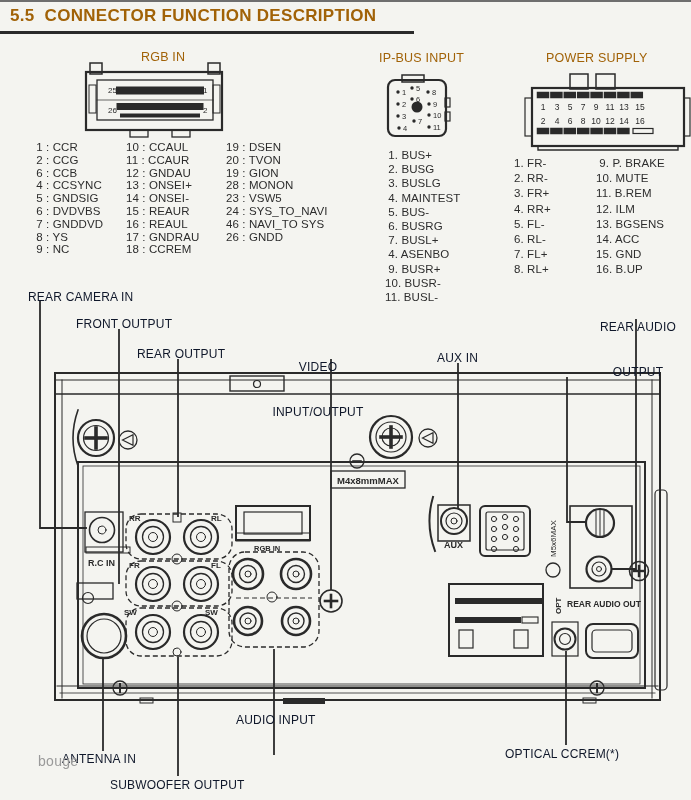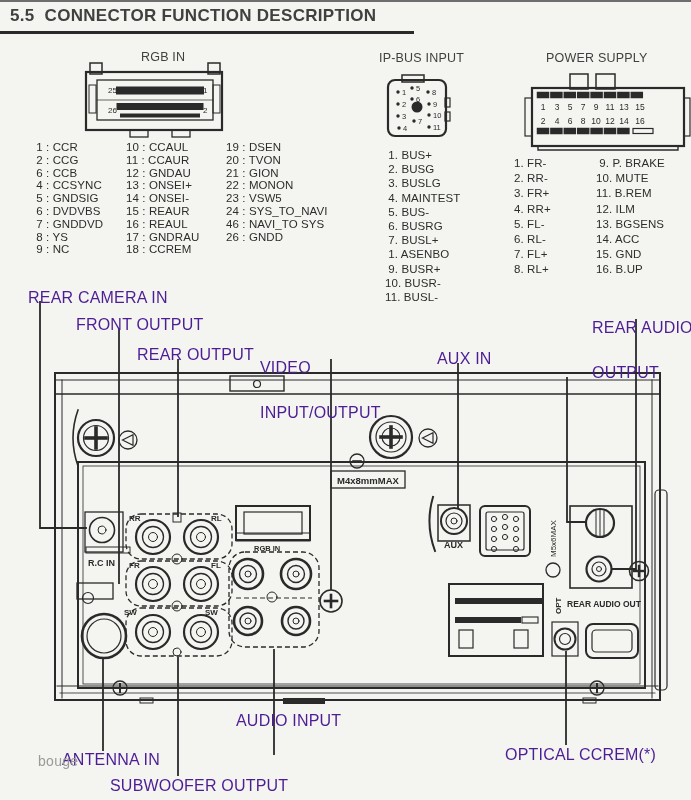--- a/index.html
+++ b/index.html
@@ -2,28 +2,28 @@
 <html><head>
 <meta charset="utf-8">
 <style>
   html,body{margin:0;padding:0;background:#e8e8e4;}
   .page{position:relative;width:691px;height:800px;background:#f4f4f0;overflow:hidden;
         font-family:"Liberation Sans",sans-serif;color:#232323;}
   .art{position:absolute;left:0;top:0;}
   .art .ln{fill:none;stroke:#2a2a2a;stroke-linecap:square;}
   .art .dsh{fill:none;stroke:#2a2a2a;stroke-dasharray:5 3;}
   .art text{fill:#2a2a2a;stroke:none;font-family:"Liberation Sans",sans-serif;}
-  .t{position:absolute;white-space:pre;color:#404040;}
+  .t{position:absolute;white-space:pre;color:#a16207;}
   .title{left:10px;top:6px;font-size:17px;font-weight:bold;letter-spacing:.3px;}
   .rule{position:absolute;left:0;top:31px;width:414px;height:2.5px;background:#2a2a2a;}
   .scanline{position:absolute;left:0;top:0;width:691px;height:2px;background:#6e6e6e;}
   .clabel{font-size:12.5px;letter-spacing:.2px;}
   .plist{position:absolute;font-size:11.5px;white-space:pre;color:#2d2d2d;letter-spacing:.1px;}
-  .callout{position:absolute;font-size:16px;color:#4c1d95;letter-spacing:.2px;white-space:pre;line-height:15px;}
-  .ctr{}
+  .callout{position:absolute;font-size:12px;color:#0f172a;letter-spacing:.2px;white-space:pre;line-height:15px;}
+  .ctr{text-align:center;}
   .wm{position:absolute;left:38px;top:753px;font-size:14px;color:#9a9a9a;letter-spacing:.3px;}
 </style>
 </head>
 <body>
 
 <div class="page">
 
   <svg class="art" width="691" height="800" viewBox="0 0 691 800">
 
     <g>
@@ -339,22 +339,22 @@
   <div class="scanline"></div>
   <div class="t title">5.5  CONNECTOR FUNCTION DESCRIPTION</div>
   <div class="rule"></div>
 
   <div class="t clabel" style="left:141px;top:50px">RGB IN</div>
   <div class="t clabel" style="left:379px;top:51px">IP-BUS INPUT</div>
   <div class="t clabel" style="left:546px;top:51px">POWER SUPPLY</div>
 
   <div class="plist" style="left:33px;top:141px;line-height:12.8px"><div> 1 : CCR</div><div> 2 : CCG</div><div> 6 : CCB</div><div> 4 : CCSYNC</div><div> 5 : GNDSIG</div><div> 6 : DVDVBS</div><div> 7 : GNDDVD</div><div> 8 : YS</div><div> 9 : NC</div></div>
   <div class="plist" style="left:126px;top:141px;line-height:12.8px"><div>10 : CCAUL</div><div>11 : CCAUR</div><div>12 : GNDAU</div><div>13 : ONSEI+</div><div>14 : ONSEI-</div><div>15 : REAUR</div><div>16 : REAUL</div><div>17 : GNDRAU</div><div>18 : CCREM</div></div>
-  <div class="plist" style="left:226px;top:141px;line-height:12.8px"><div>19 : DSEN</div><div>20 : TVON</div><div>21 : GION</div><div>22 : MONON</div><div>23 : VSW5</div><div>24 : SYS_TO_NAVI</div><div>46 : NAVI_TO SYS</div><div>26 : GNDD</div></div>
-  <div class="plist" style="left:385px;top:148px;line-height:14.2px"><div> 1. BUS+</div><div> 2. BUSG</div><div> 3. BUSLG</div><div> 4. MAINTEST</div><div> 5. BUS-</div><div> 6. BUSRG</div><div> 7. BUSL+</div><div> 1. ASENBO</div><div> 9. BUSR+</div><div>10. BUSR-</div><div>11. BUSL-</div></div>
+  <div class="plist" style="left:226px;top:141px;line-height:12.8px"><div>19 : DSEN</div><div>20 : TVON</div><div>19 : GION</div><div>28 : MONON</div><div>23 : VSW5</div><div>24 : SYS_TO_NAVI</div><div>46 : NAVI_TO SYS</div><div>26 : GNDD</div></div>
+  <div class="plist" style="left:385px;top:148px;line-height:14.2px"><div> 1. BUS+</div><div> 2. BUSG</div><div> 3. BUSLG</div><div> 4. MAINTEST</div><div> 5. BUS-</div><div> 6. BUSRG</div><div> 7. BUSL+</div><div> 4. ASENBO</div><div> 9. BUSR+</div><div>10. BUSR-</div><div>11. BUSL-</div></div>
   <div class="plist" style="left:514px;top:156px;line-height:15.2px"><div>1. FR-</div><div>2. RR-</div><div>3. FR+</div><div>4. RR+</div><div>5. FL-</div><div>6. RL-</div><div>7. FL+</div><div>8. RL+</div></div>
   <div class="plist" style="left:596px;top:156px;line-height:15.2px"><div> 9. P. BRAKE</div><div>10. MUTE</div><div>11. B.REM</div><div>12. ILM</div><div>13. BGSENS</div><div>14. ACC</div><div>15. GND</div><div>16. B.UP</div></div>
 
   <div class="callout" style="left:28px;top:290px">REAR CAMERA IN</div>
   <div class="callout" style="left:76px;top:317px">FRONT OUTPUT</div>
   <div class="callout" style="left:137px;top:347px">REAR OUTPUT</div>
   <div class="callout ctr" style="left:260px;top:330px;width:116px">
     <div>VIDEO</div>
     <div>INPUT/OUTPUT</div>
   </div>

